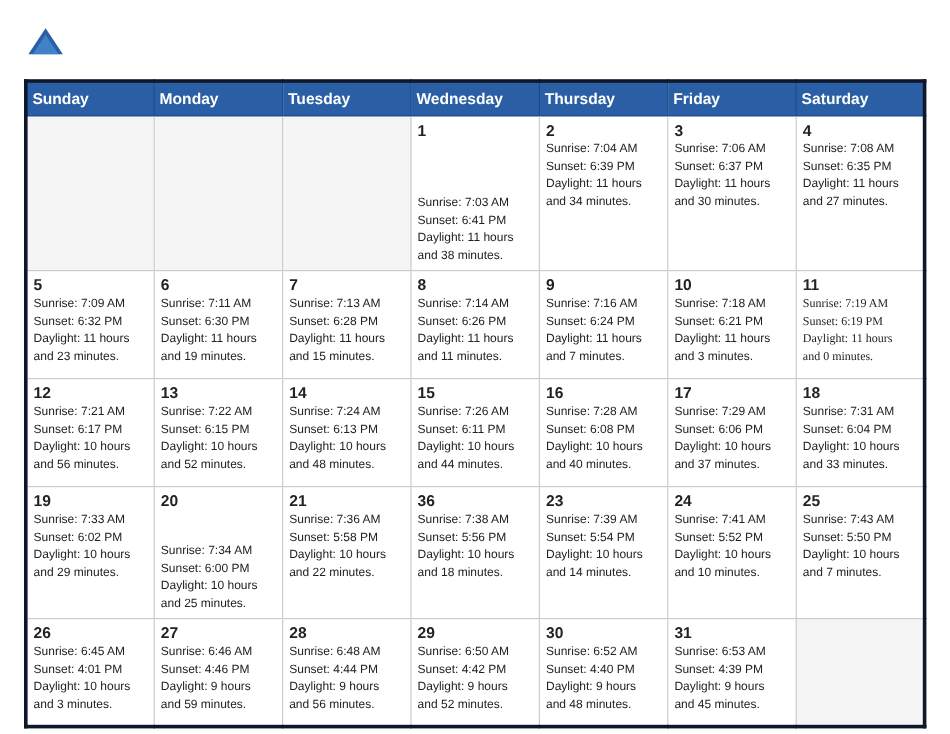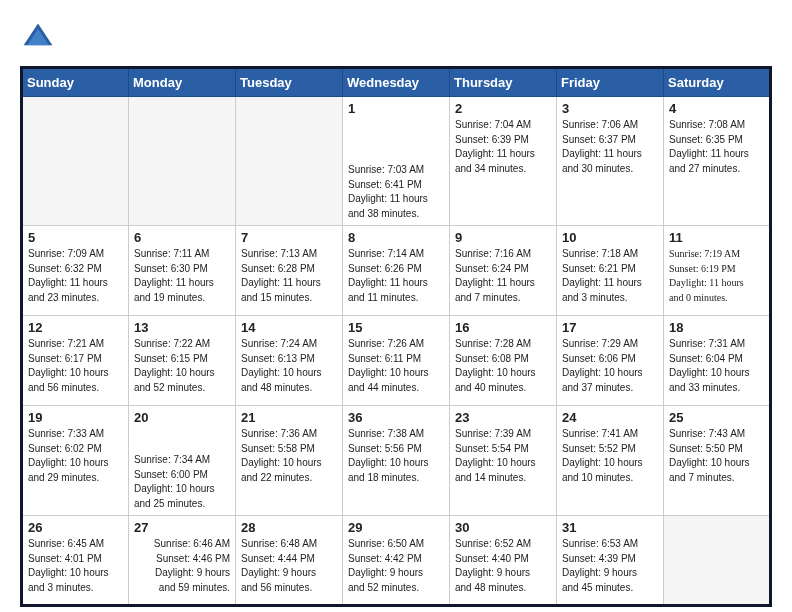--- a/index.html
+++ b/index.html
@@ -313,21 +313,21 @@
       <tr>
         <td>
           <span class="day-num">26</span>
           <div class="day-info" style="white-space: pre-line;">Sunrise: 6:45 AM
 Sunset: 4:01 PM
 Daylight: 10 hours
 and 3 minutes.</div>
         </td>
         <td>
           <span class="day-num">27</span>
-          <div class="day-info" style="white-space: pre-line; text-align: right;">Sunrise: 6:46 AM
+          <div class="day-info" style="white-space: pre-line;">Sunrise: 6:46 AM
 Sunset: 4:46 PM
 Daylight: 9 hours
 and 59 minutes.</div>
         </td>
         <td>
           <span class="day-num">28</span>
           <div class="day-info" style="white-space: pre-line;">Sunrise: 6:48 AM
 Sunset: 4:44 PM
 Daylight: 9 hours
 and 56 minutes.</div>

